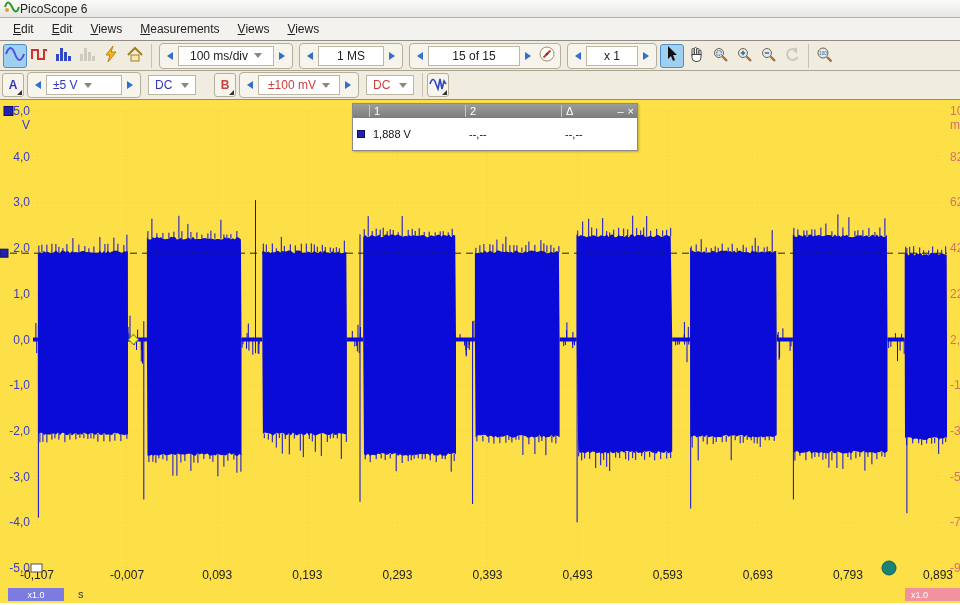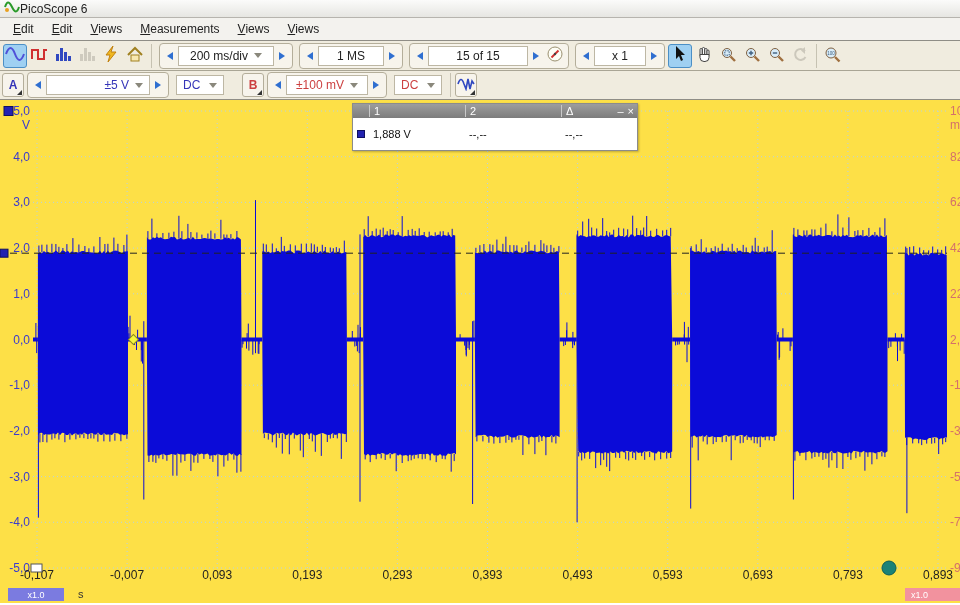--- a/index.html
+++ b/index.html
@@ -136,21 +136,21 @@
           <rect x="5" y="9" width="8" height="6" fill="#f8e8b0" stroke="#a08020"></rect>
         </svg></span>
   </div>
   <div class="vsep"></div>
 
   <div class="tgroup">
     <div class="spinbtn">
         <span class="tri-l"></span>
       </div>
     <div class="tfield" style="width:96px">
-      <span>200 ms/div</span>
+      <span>100 ms/div</span>
       <span class="tri-d"></span>
     </div>
     <div class="spinbtn">
         <span class="tri-r"></span>
       </div>
   </div>
 
   <div class="tgroup">
     <div class="spinbtn">
         <span class="tri-l"></span>
@@ -160,21 +160,21 @@
     </div>
     <div class="spinbtn">
         <span class="tri-r"></span>
       </div>
   </div>
 
   <div class="tgroup">
     <div class="spinbtn">
         <span class="tri-l"></span>
       </div>
-    <div class="tfield" style="width:100px">
+    <div class="tfield" style="width:92px">
       <span>15 of 15</span>
     </div>
     <div class="spinbtn">
         <span class="tri-r"></span>
       </div>
     <div class="tbtn" style="width:22px;height:22px">
       <span><svg width="16" height="16" viewBox="0 0 16 16">
             <circle cx="8" cy="8" r="7" fill="#fdfdf5" stroke="#9a9070"></circle>
             <line x1="4.5" y1="11.5" x2="11.5" y2="4.5" stroke="#d03030" stroke-width="2"></line>
             <circle cx="8" cy="8" r="1.2" fill="#444"></circle>
@@ -248,21 +248,21 @@
 </div>
 
 <div class="chanbar">
   <div class="chbtn corner blue">
     <span>A</span>
   </div>
   <div class="tgroup">
     <div class="spinbtn">
         <span class="tri-l"></span>
       </div>
-    <div class="tfield" style="width:104px;justify-content:flex-end">
+    <div class="tfield" style="width:76px;justify-content:flex-start">
       <span class="blue">±5 V</span>
       <span class="tri-d"></span>
     </div>
     <div class="spinbtn">
         <span class="tri-r"></span>
       </div>
   </div>
   <div class="tfield" style="width:48px;justify-content:space-between;margin:0 4px">
     <span class="blue">DC</span>
     <span class="tri-d"></span>

